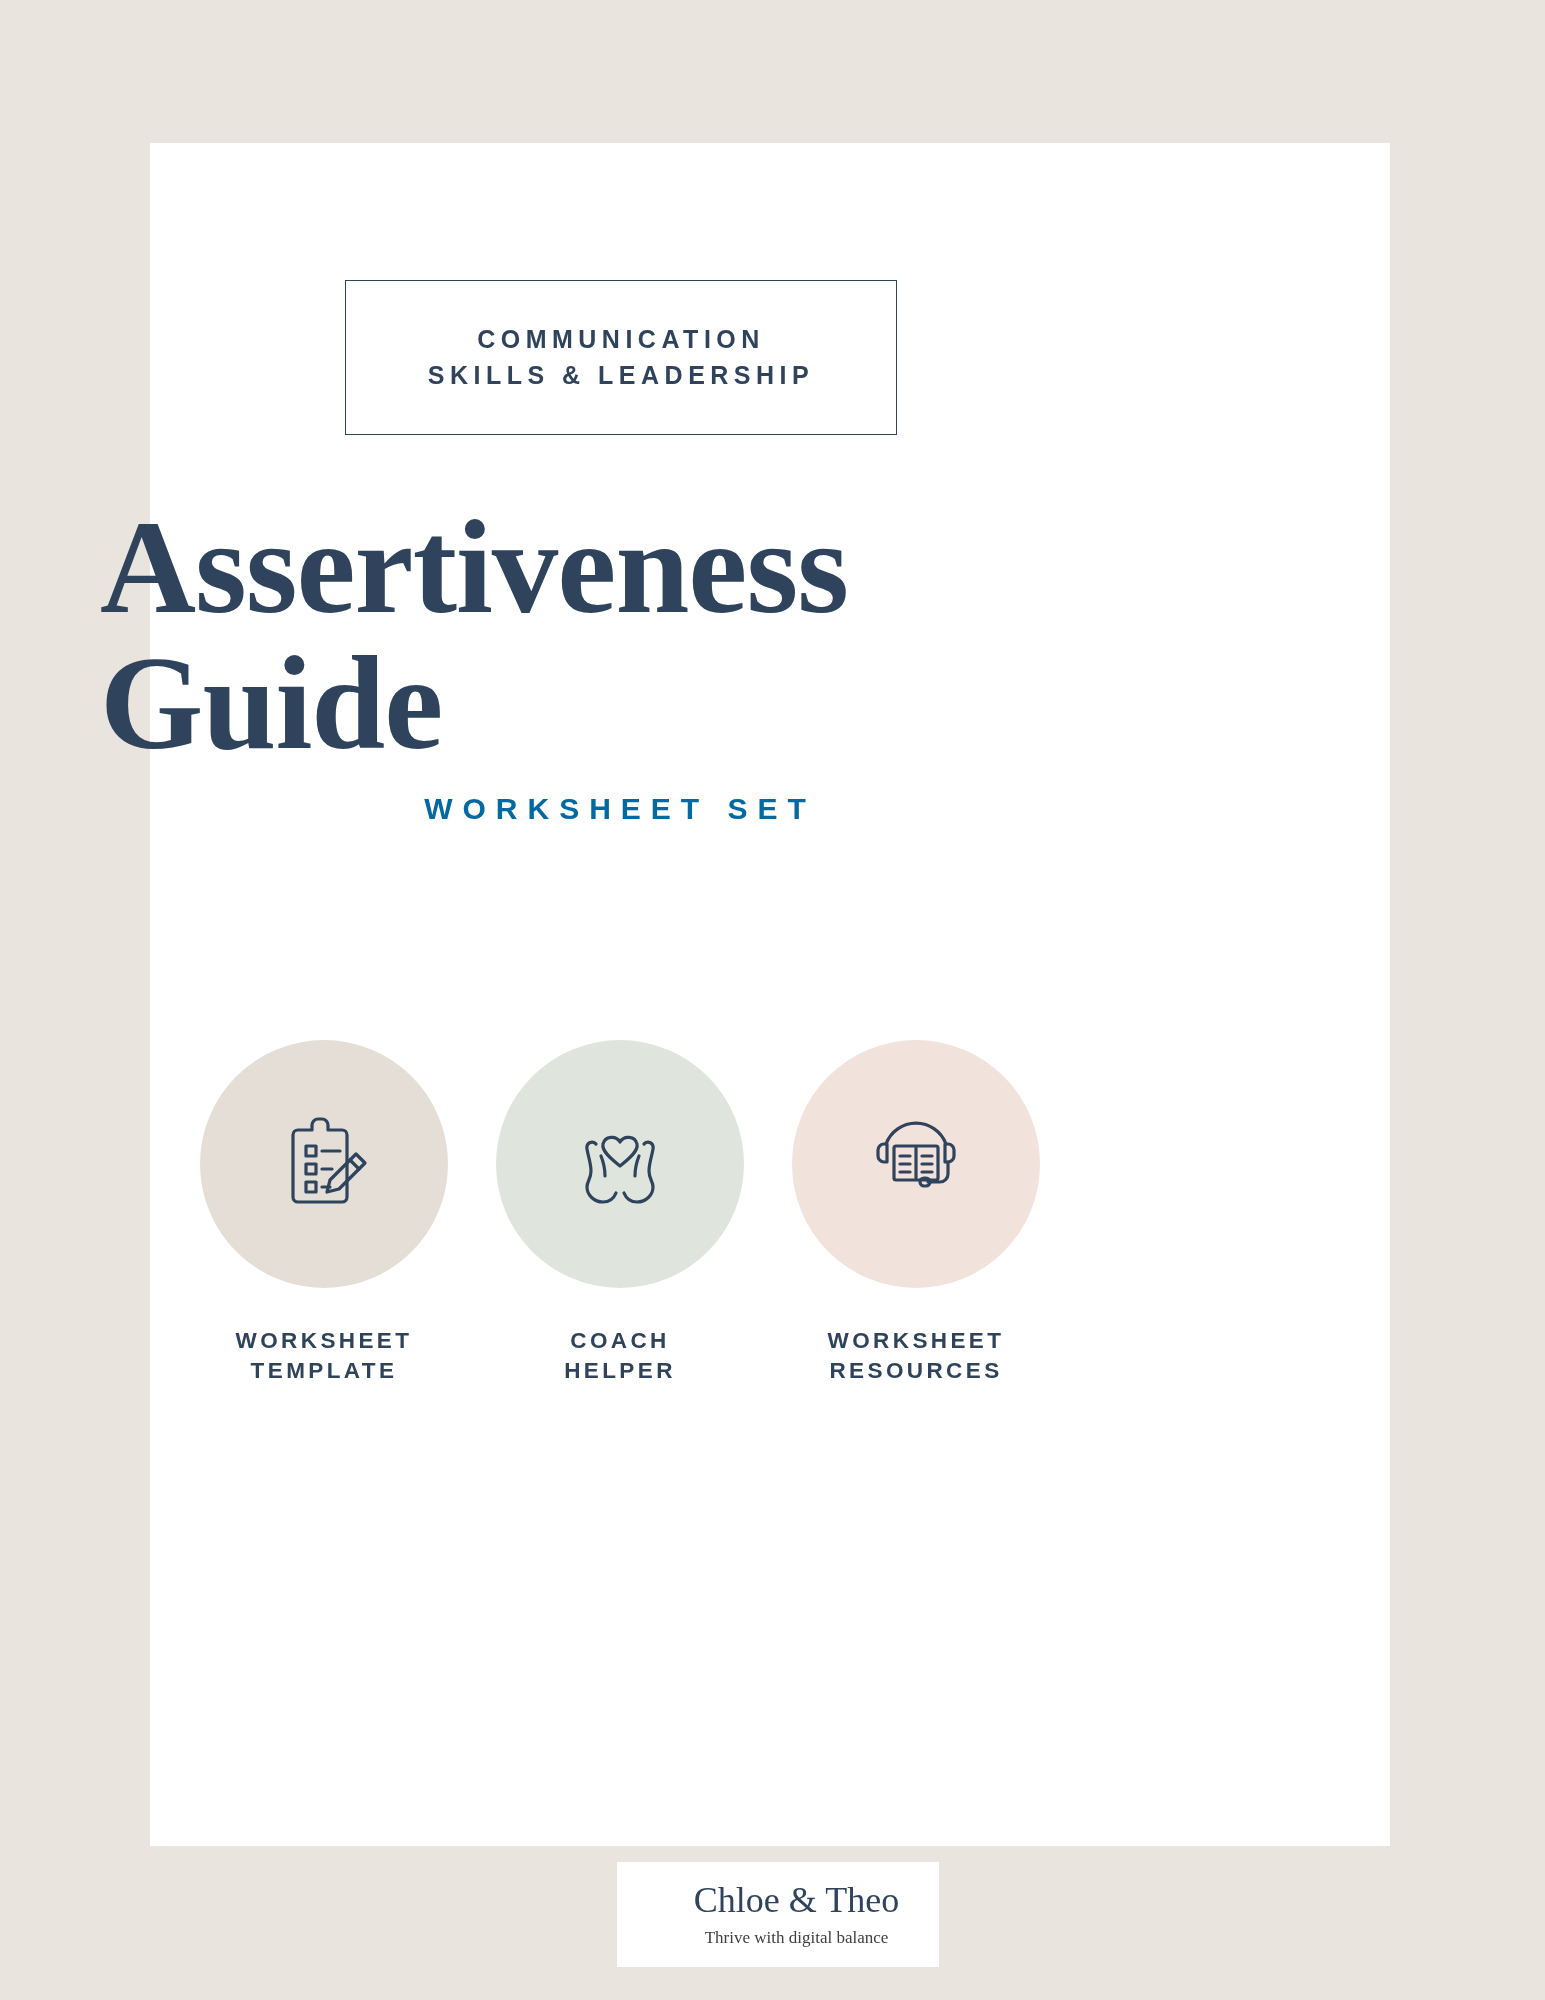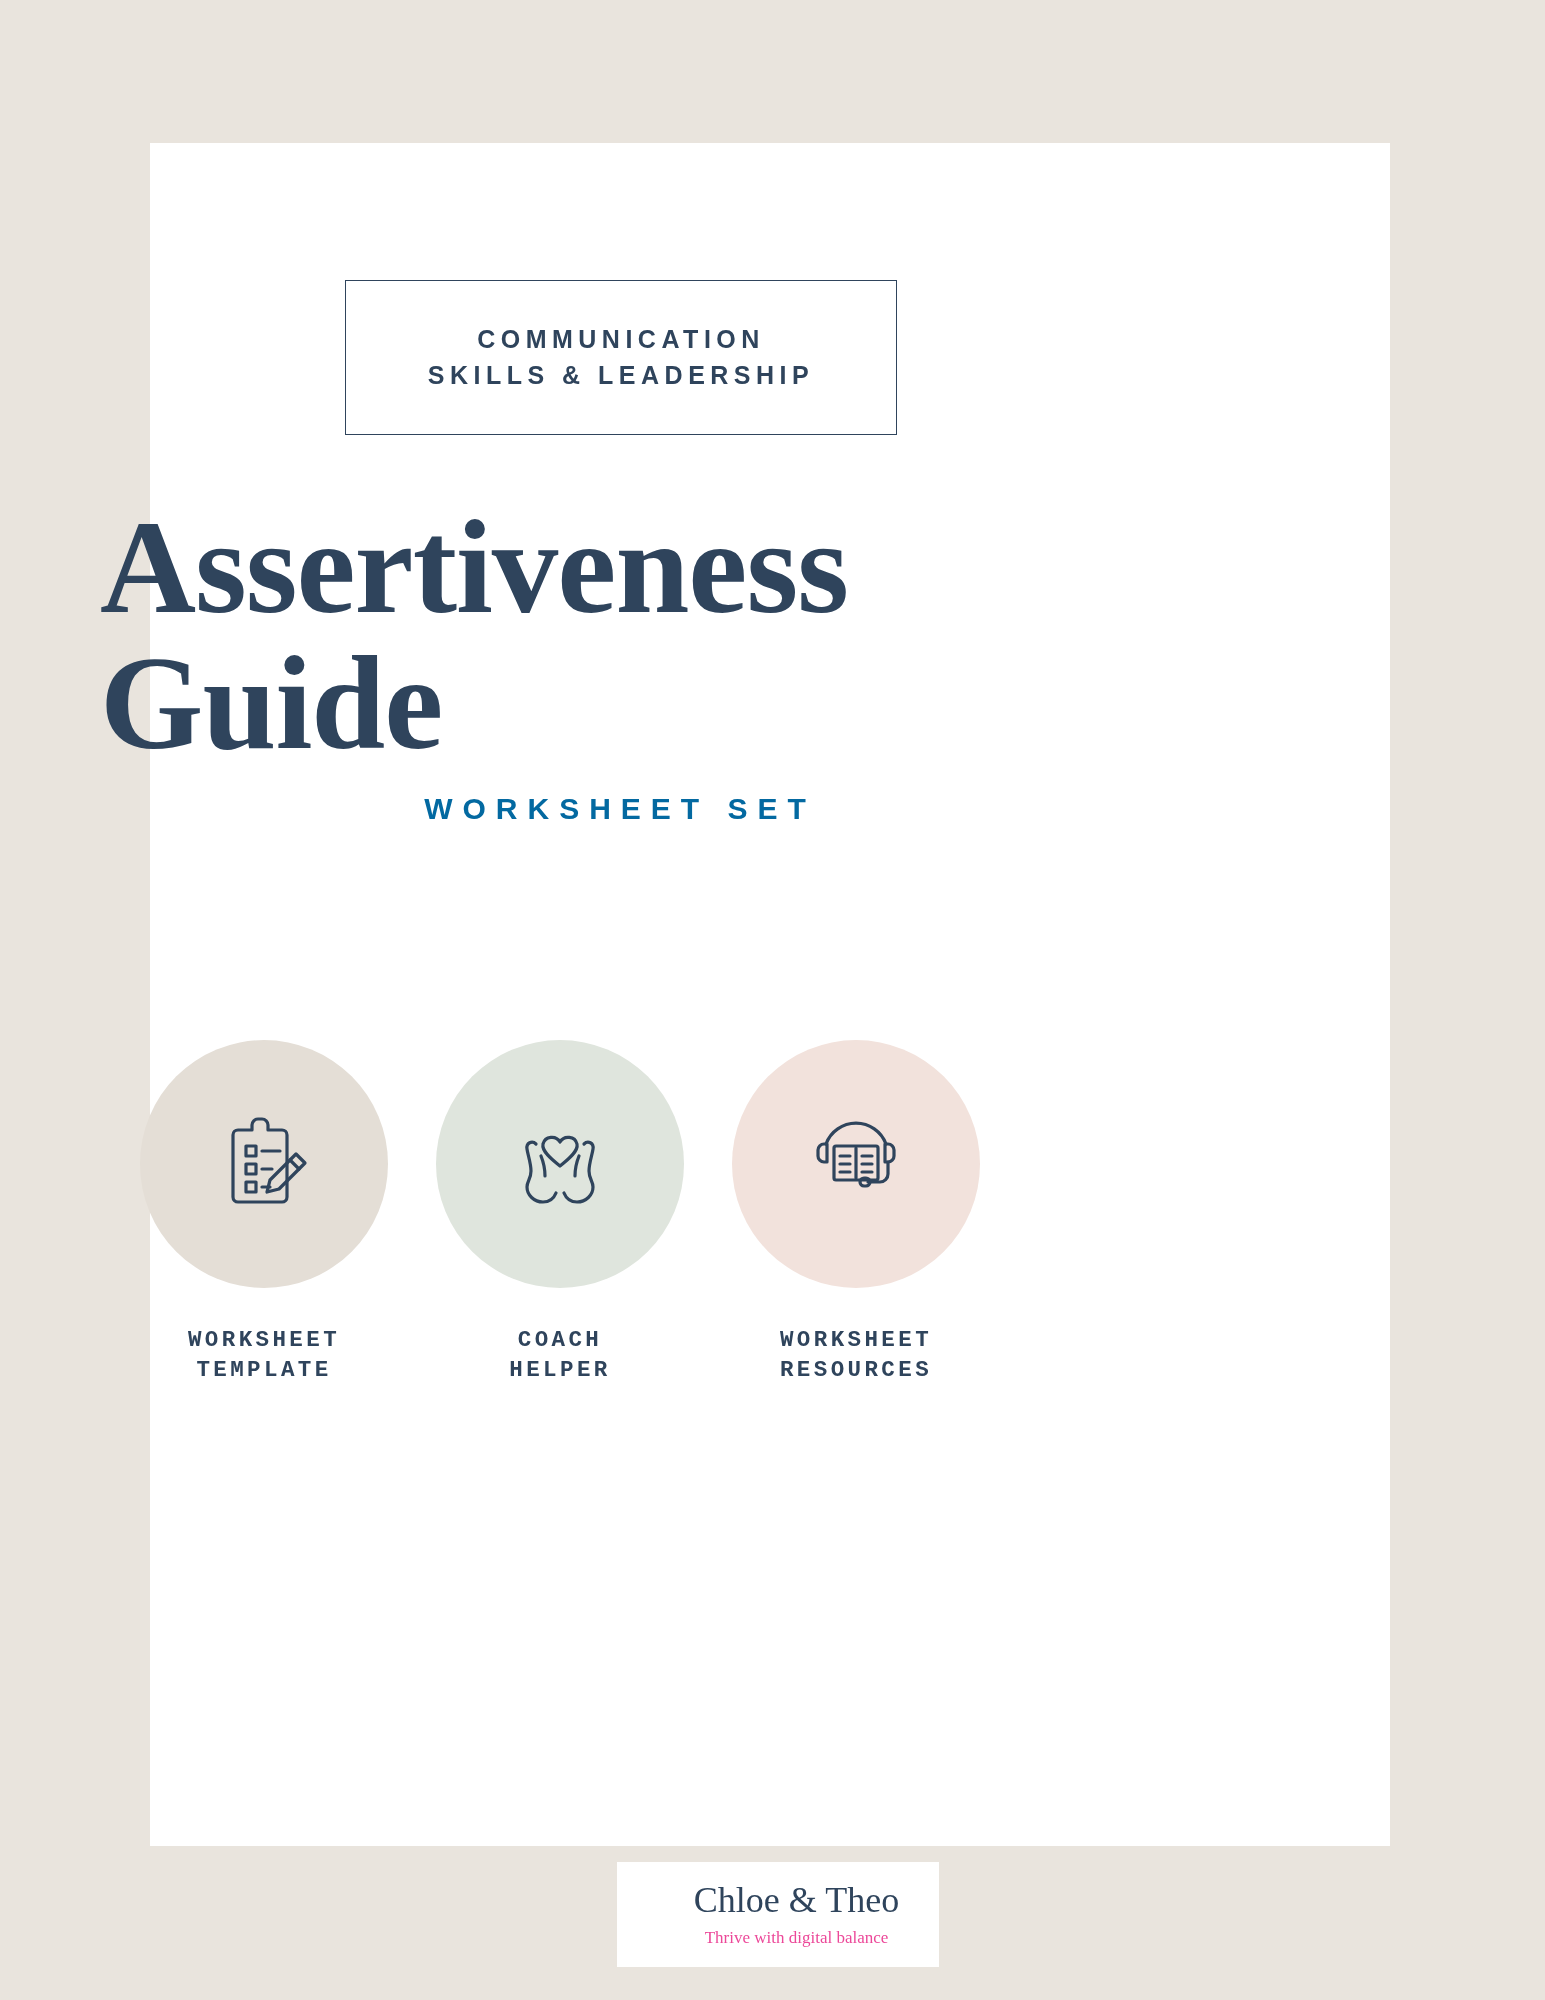--- a/index.html
+++ b/index.html
@@ -72,22 +72,22 @@
     font-size: 30px;
     font-weight: bold;
     letter-spacing: 10px;
   }
   .features {
     position: absolute;
     left: 140px;
     top: 1040px;
     width: 960px;
     display: flex;
+    justify-content: center;
     gap: 48px;
-    font-family: Liberation Mono, monospace;
   }
   .feature {
     width: 248px;
     display: flex;
     flex-direction: column;
     align-items: center;
   }
   .circle {
     width: 248px;
     height: 248px;
@@ -120,21 +120,21 @@
     padding-left: 37px;
   }
   .brand-name {
     font-family: "Liberation Serif", serif;
     color: #2f445c;
     font-size: 36px;
     line-height: 1.1;
   }
   .brand-tagline {
     font-family: "Liberation Serif", serif;
-    color: #ec4899;
+    color: #404040;
     font-size: 17px;
     margin-top: 7px;
   }
 </style>
 </head>
 <body>
 
 <div class="page-wrap">
 
   <div class="sheet"></div>

